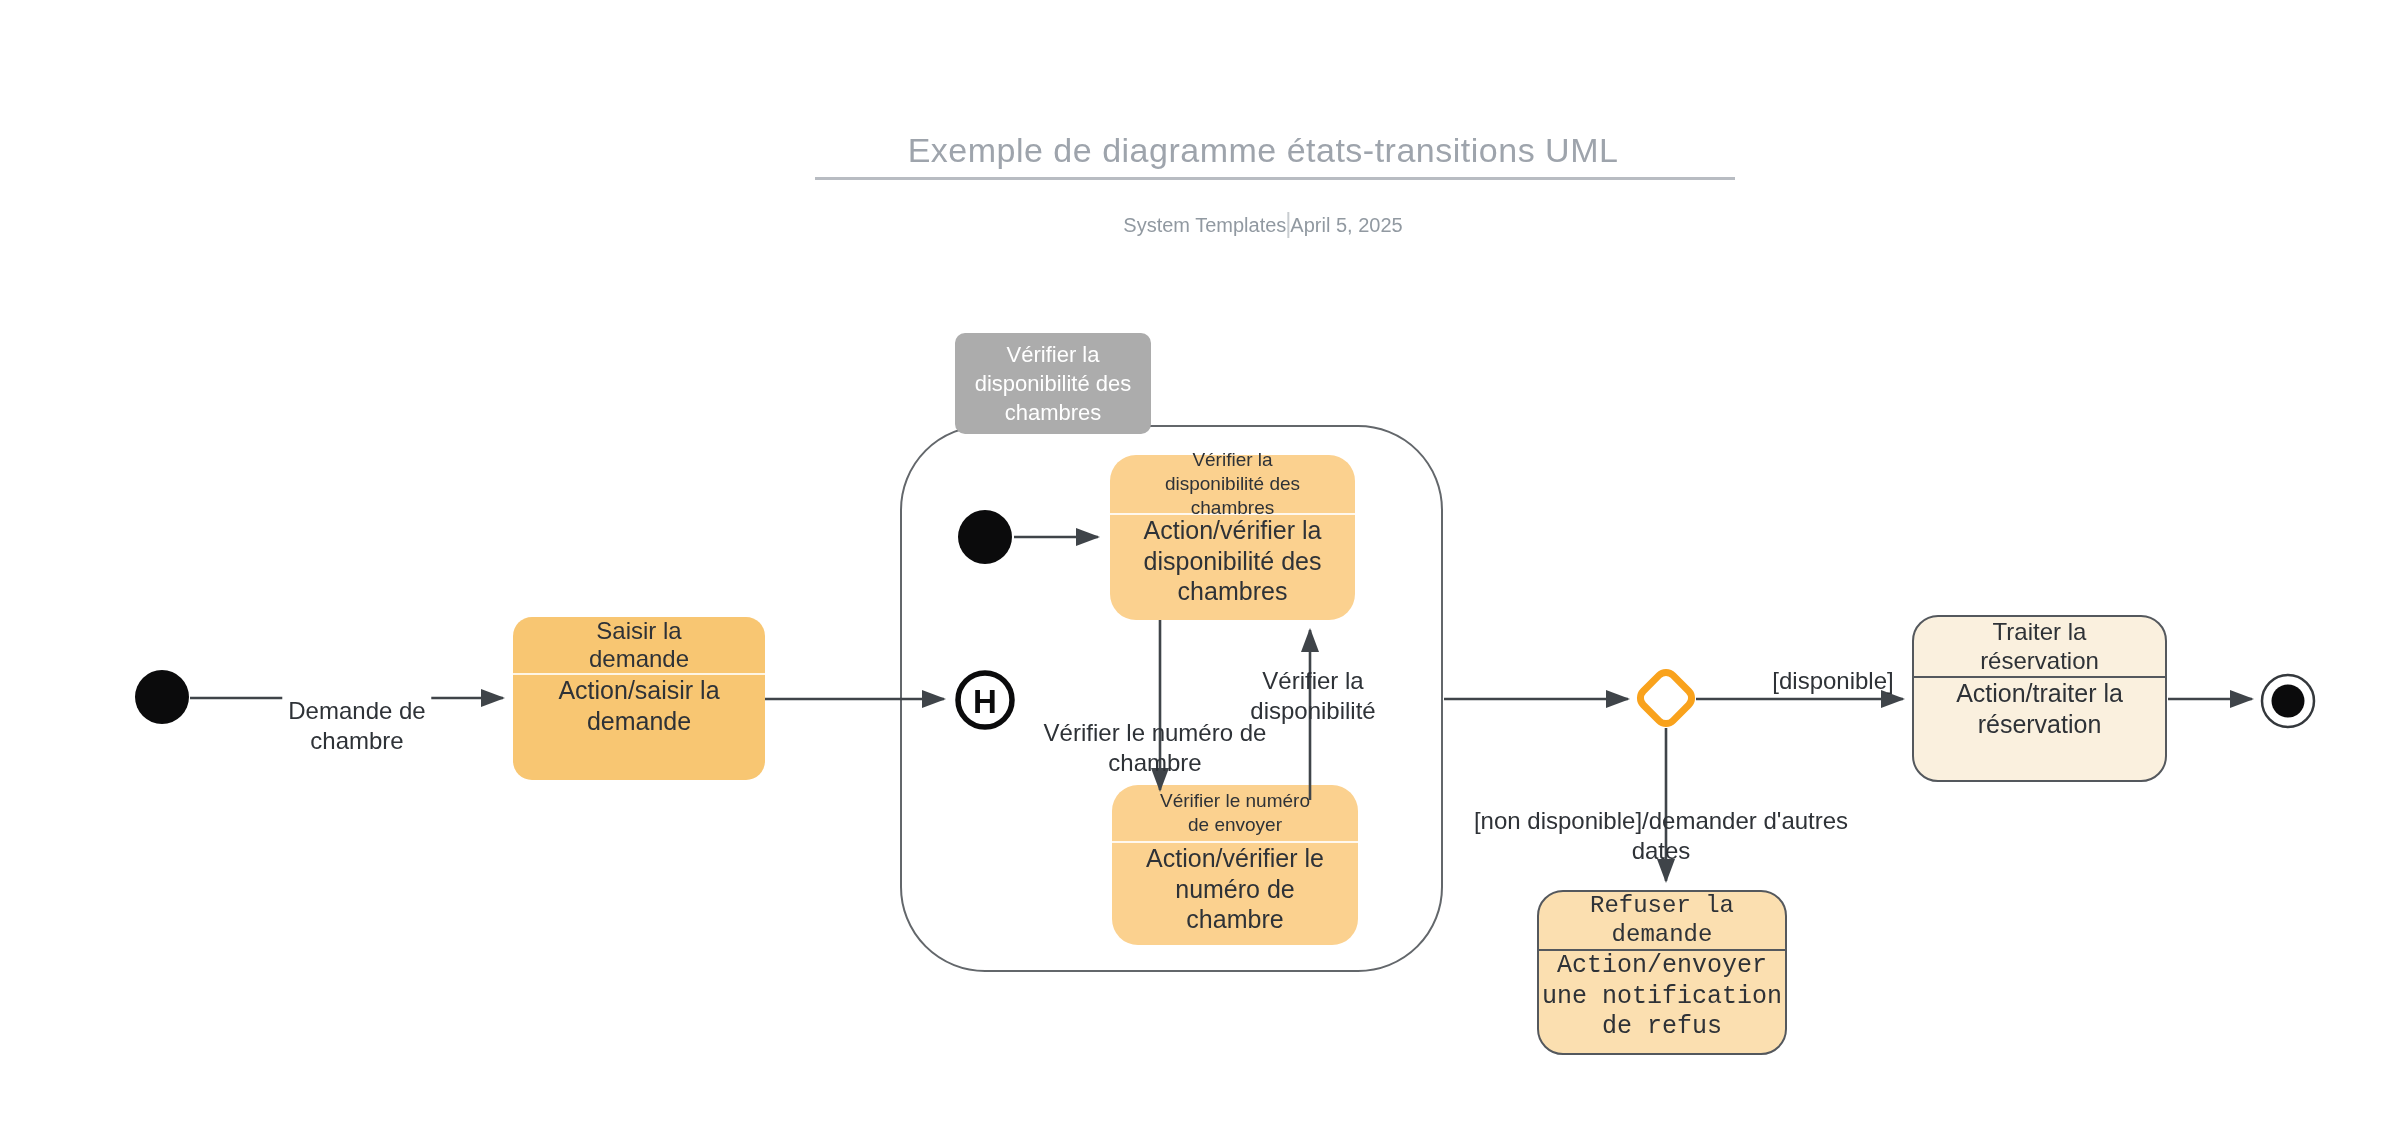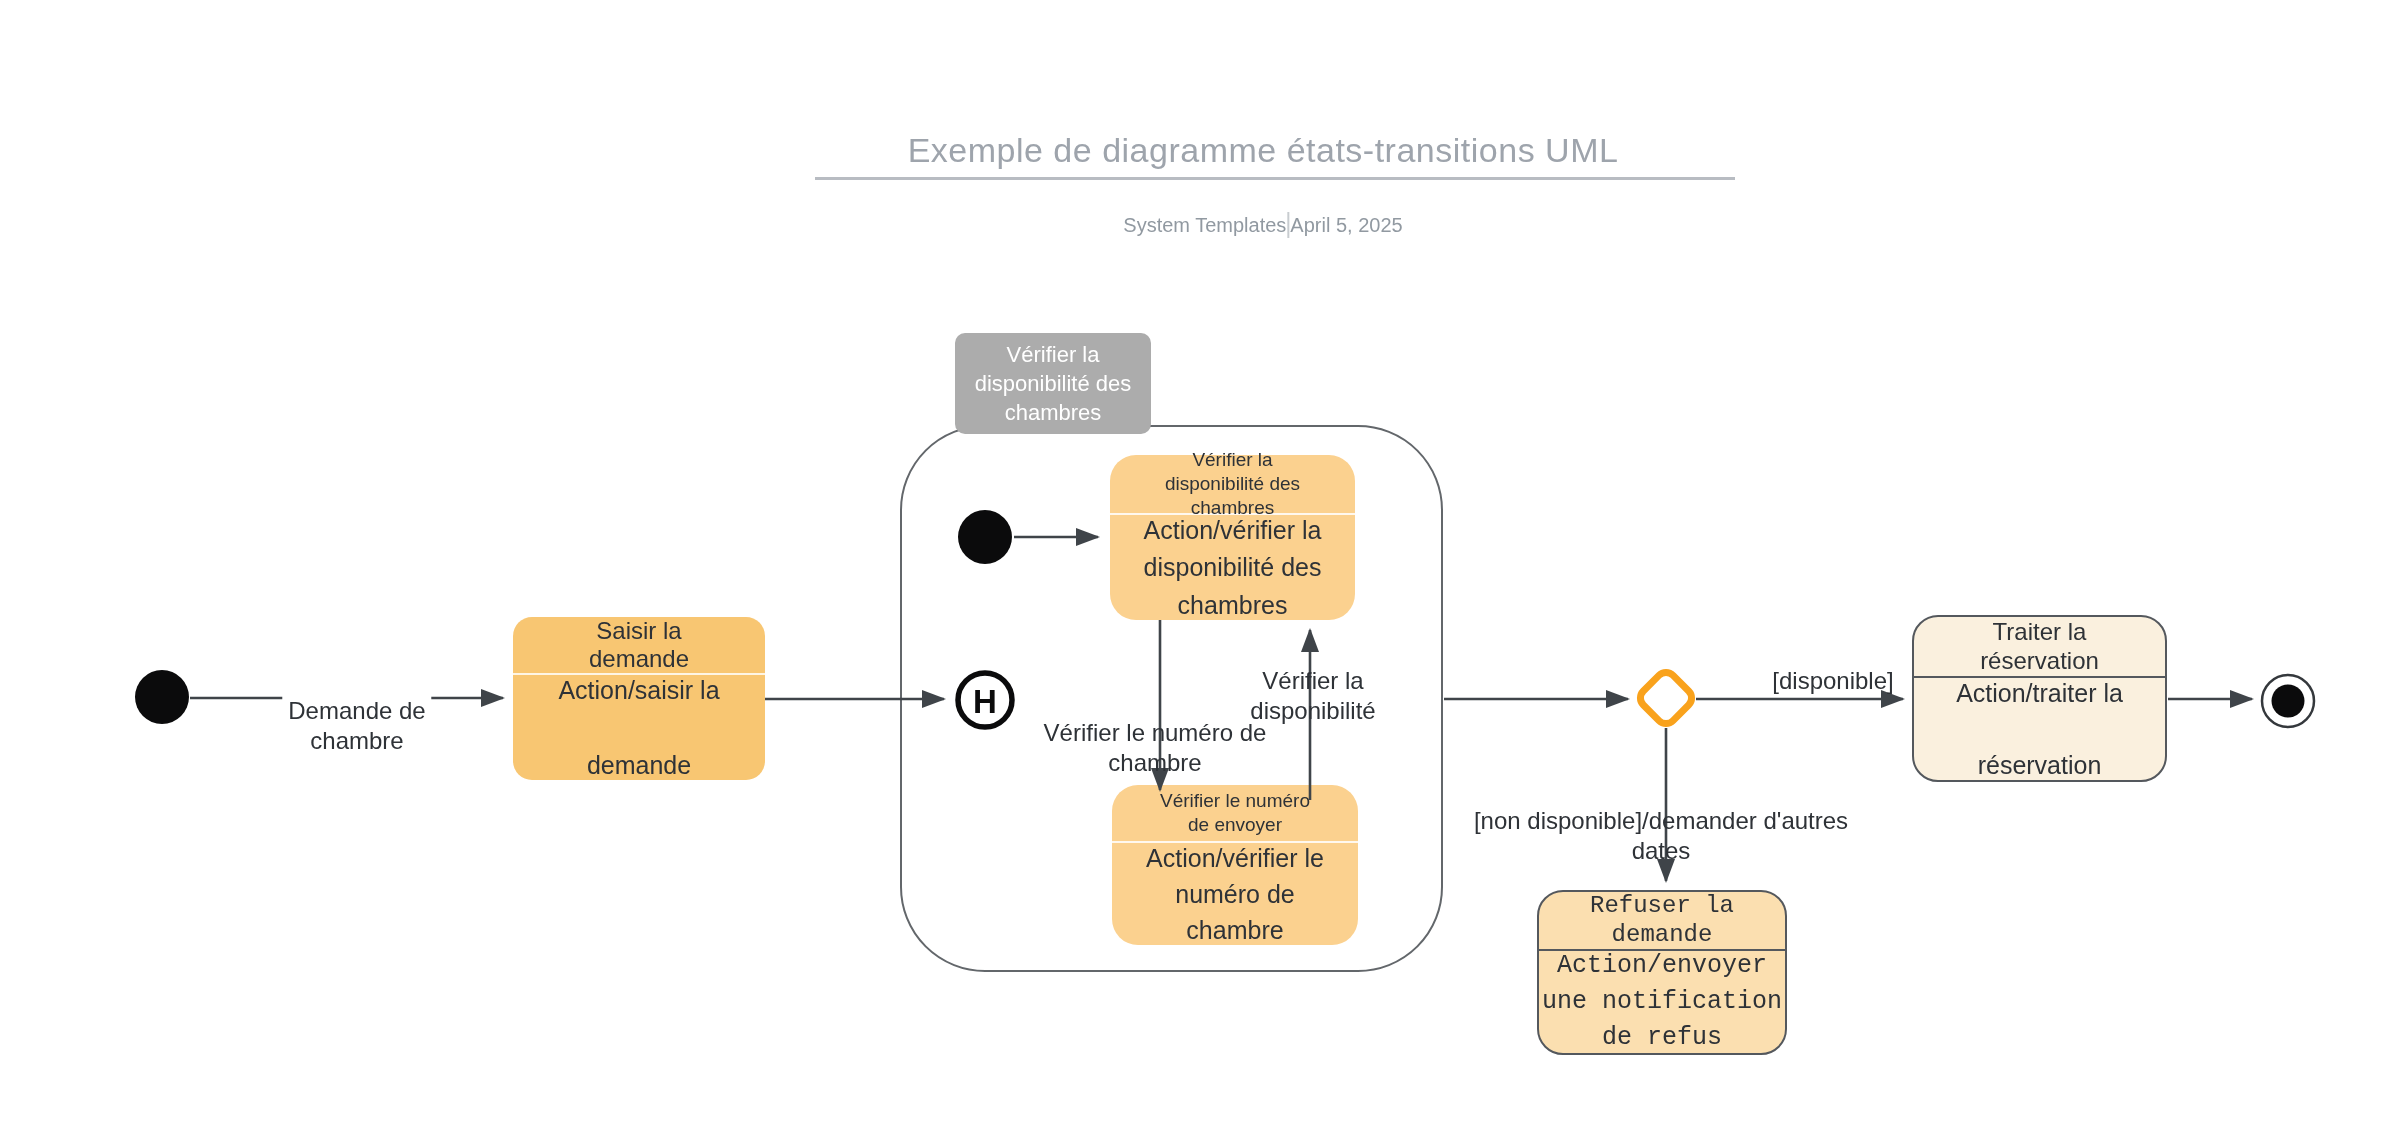--- a/index.html
+++ b/index.html
@@ -18,21 +18,21 @@
     border:2px solid #63676B;border-radius:85px;background:#fff;box-sizing:border-box;z-index:1;}
   .composite-label{position:absolute;left:955px;top:333px;width:196px;height:101px;
     background:#ACACAC;border-radius:10px;color:#fff;font-size:22px;line-height:1.33;
     display:flex;flex-direction:column;justify-content:center;align-items:center;text-align:center;z-index:4;}
 
   
   .state{position:absolute;border-radius:26px;display:flex;flex-direction:column;
     box-sizing:border-box;color:#2E3237;text-align:center;z-index:2;}
   .state-title{display:flex;flex-direction:column;justify-content:center;align-items:center;
     flex:0 0 auto;font-size:24px;line-height:1.18;box-sizing:border-box;}
-  .state-body{flex:1;display:flex;flex-direction:column;justify-content:space-between;align-items:center;
+  .state-body{flex:1;display:flex;flex-direction:column;justify-content:flex-start;align-items:center;
     font-size:25px;line-height:1.22;}
   .st-orange{background:#F8C672;border-radius:19px;}
   .st-orange .state-title{border-bottom:2px solid rgba(255,255,255,.82);}
   .st-inner{background:#FBD18F;}
   .st-inner .state-title{border-bottom:2px solid rgba(255,255,255,.85);font-size:19px;line-height:1.25;}
   .st-cream{background:#FAF0DE;border:2px solid #54585D;}
   .st-cream .state-title{border-bottom:2px solid #54585D;}
   .st-light{background:#FBDFB0;border:2px solid #54585D;font-family:Liberation Mono, monospace;}
   .st-light .state-title{border-bottom:2px solid #54585D;}
 

